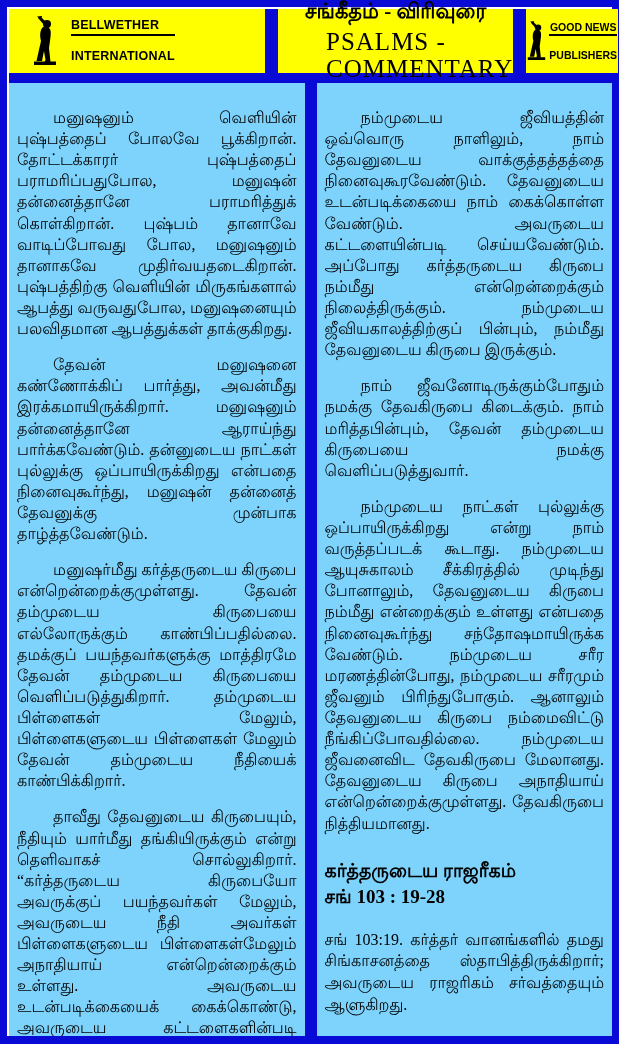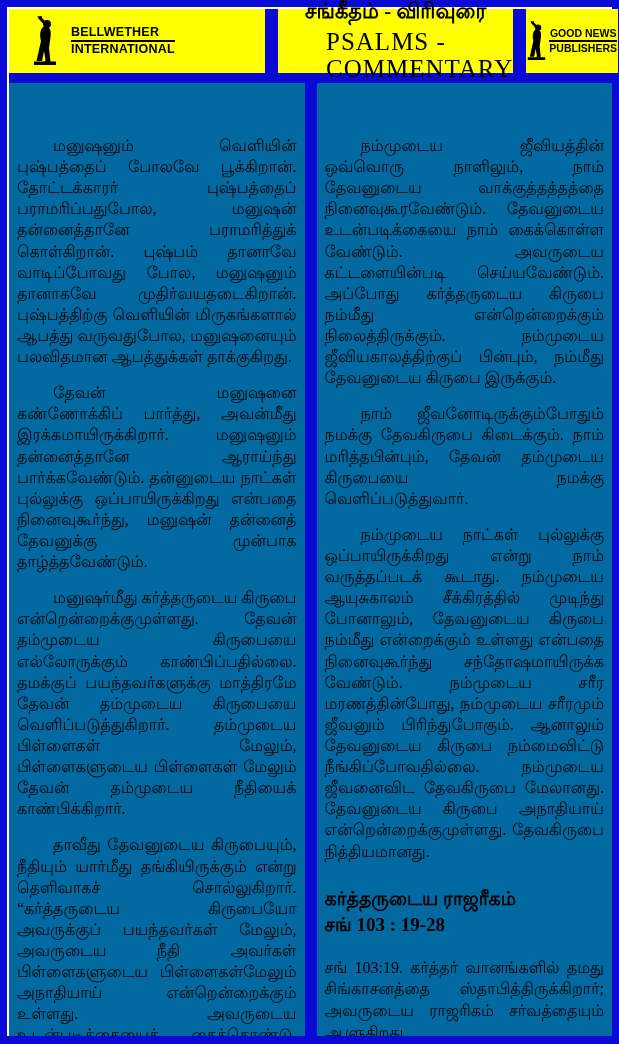--- a/index.html
+++ b/index.html
@@ -41,40 +41,40 @@
   .logo-text{display:flex;flex-direction:column;}
   .logo-line1{
     font-family:"Liberation Sans","DejaVu Sans",sans-serif;
     font-weight:700;font-size:12.5px;line-height:1.15;
     border-bottom:2px solid #000;padding-bottom:1px;
     letter-spacing:.2px;white-space:nowrap;
   }
   .logo-line2{
     font-family:"Liberation Sans","DejaVu Sans",sans-serif;
     font-weight:700;font-size:12.5px;line-height:1.2;
-    padding-top:0;letter-spacing:.2px;white-space:nowrap;
+    padding-top:13px;letter-spacing:.2px;white-space:nowrap;
   }
   .logo-right .logo-line1,.logo-right .logo-line2{font-size:10.5px;letter-spacing:0;}
   .title-cell{
     flex:1;
     display:flex;flex-direction:column;align-items:center;justify-content:center;
   }
   .title-tamil{
     font-weight:700;font-size:21px;line-height:1.1;margin-bottom:6px;
   }
   .title-english{
     font-family:"Liberation Serif","DejaVu Serif",serif;
     font-size:25px;line-height:1.05;letter-spacing:1px;padding-left:48px;
   }
   .body-row{
     flex:1;display:flex;gap:12px;margin-top:10px;min-height:0;
   }
   .column{
-    flex:1;background:#0369a1;
-    padding:52px 8px 8px 8px;box-sizing:border-box;
+    flex:1;background:#7dd3fc;
+    padding:24px 8px 8px 8px;box-sizing:border-box;
     overflow:hidden;
   }
   p.para{
     font-size:16px;line-height:1.32;
     text-align:justify;text-indent:36px;
     margin:0 0 15px 0;
   }
   .section-heading{
     font-weight:700;font-size:19px;line-height:1.4;
     margin:24px 0 18px 0;

